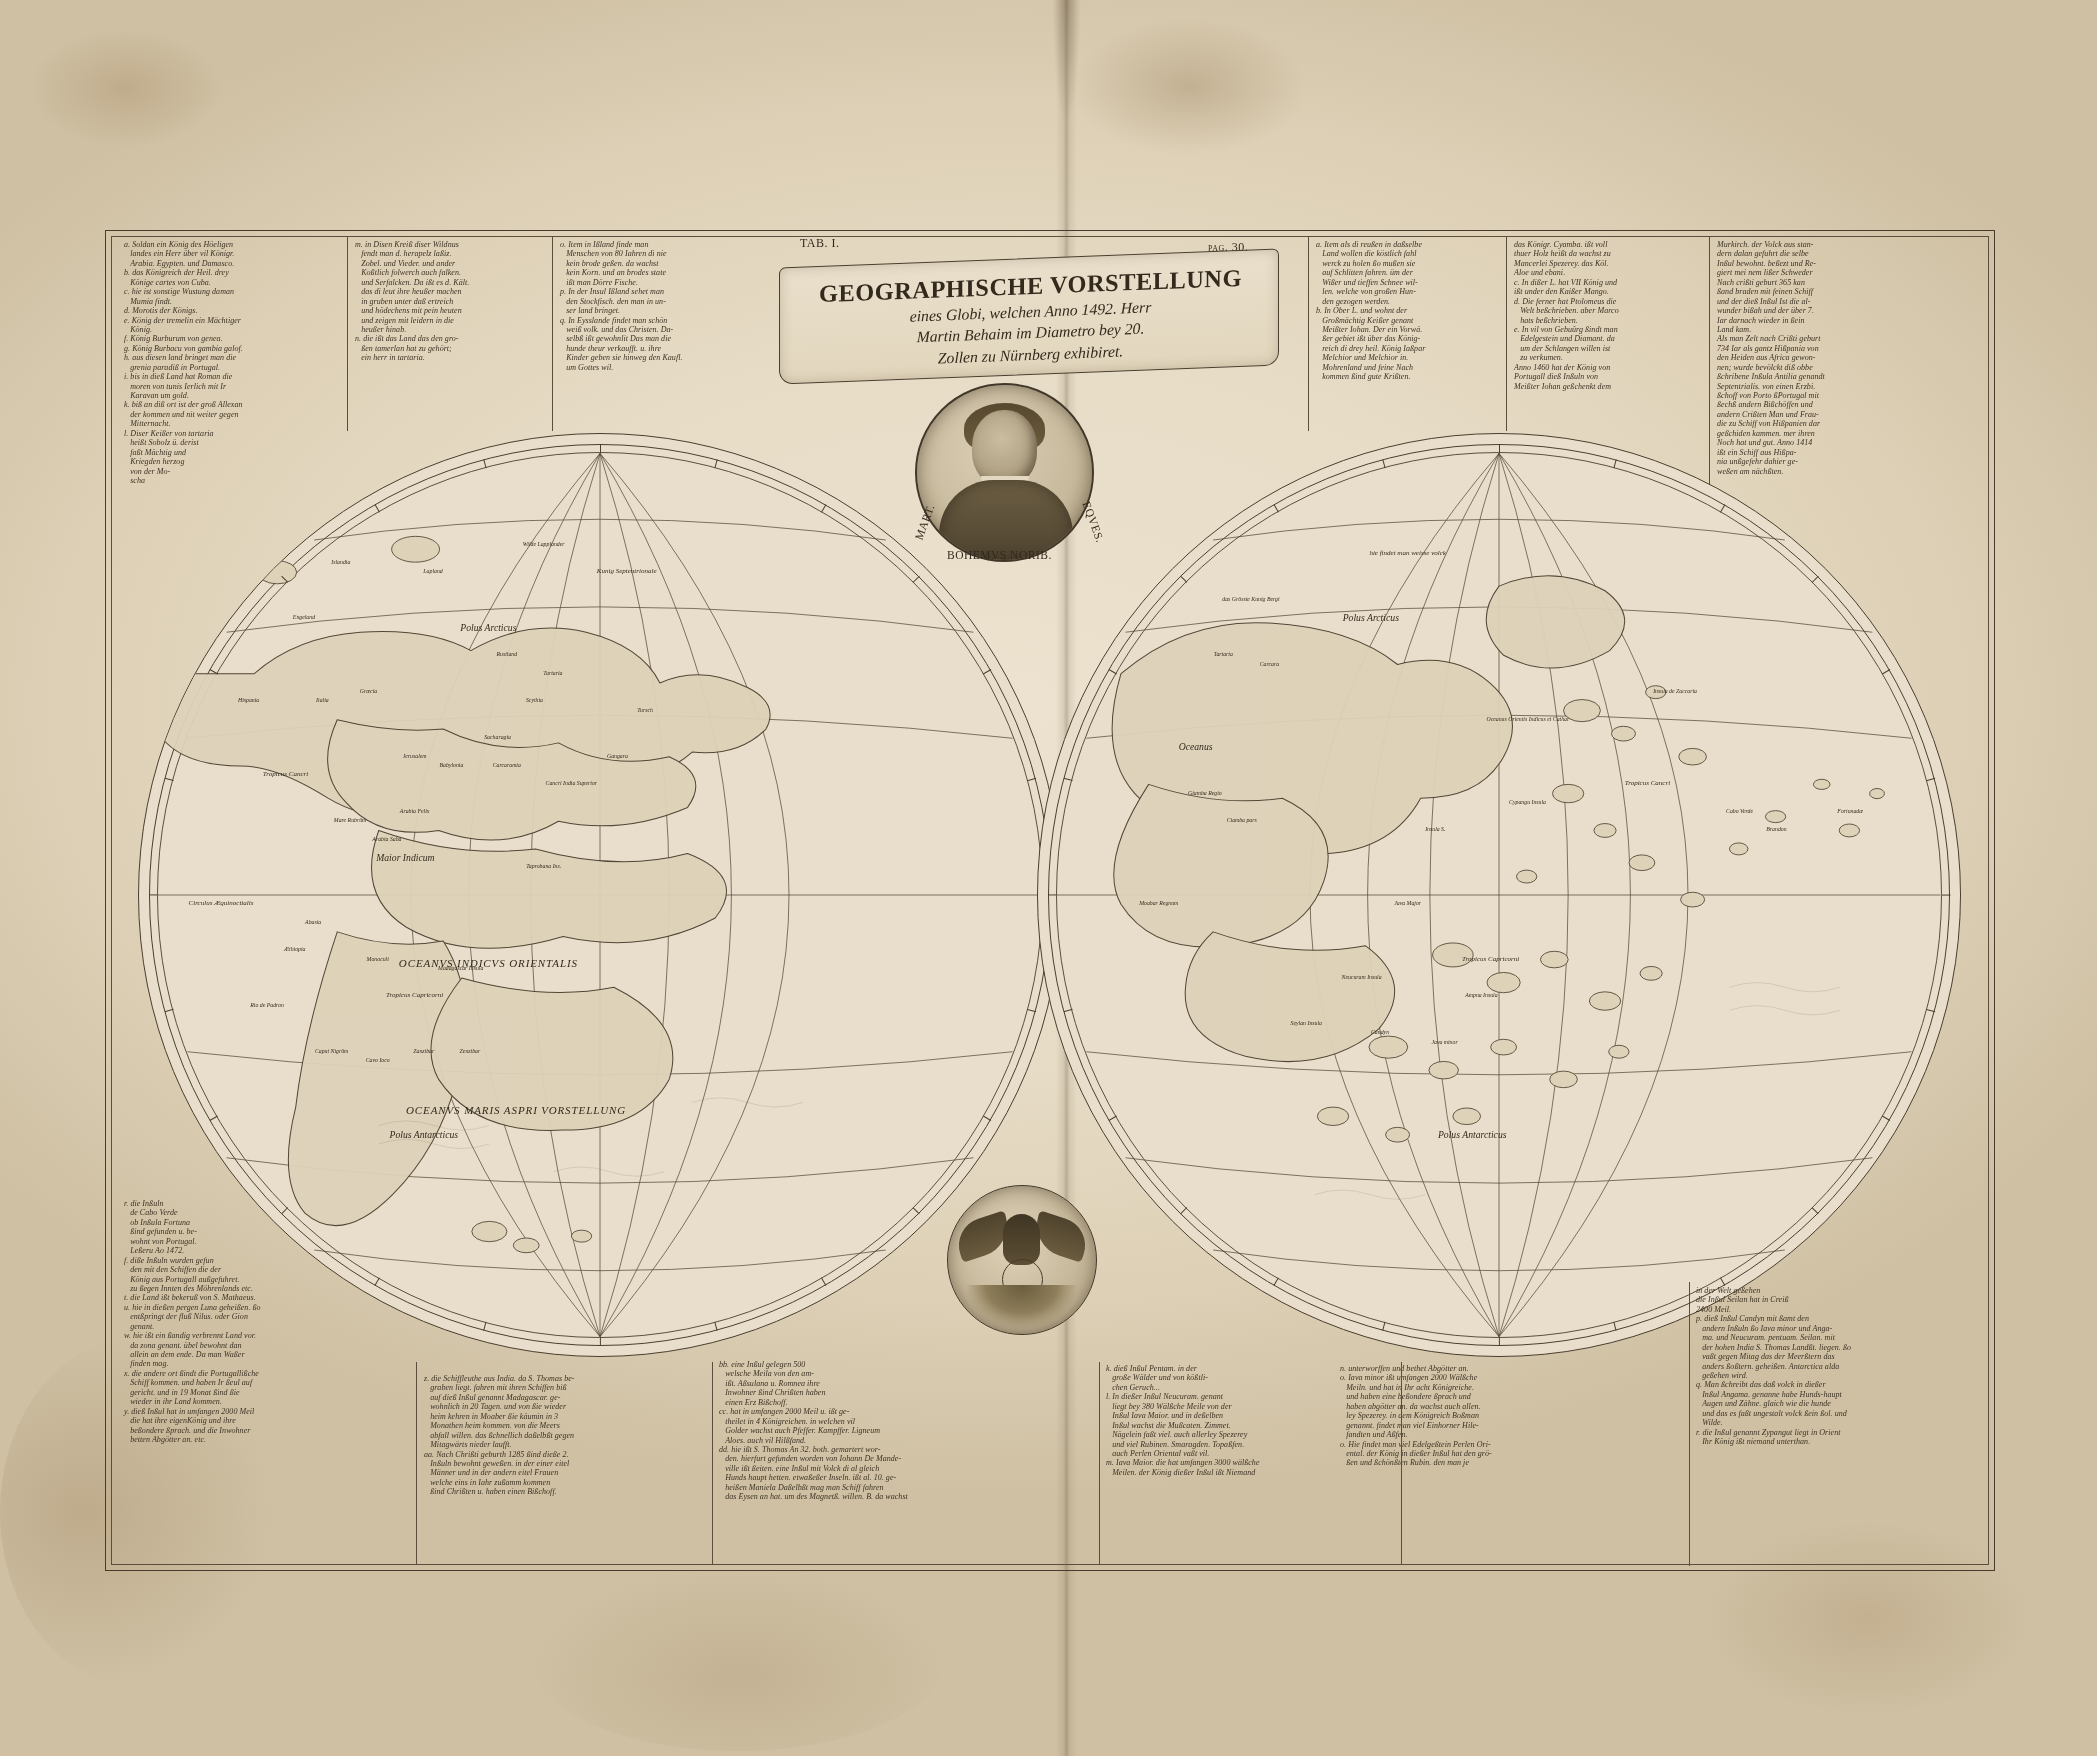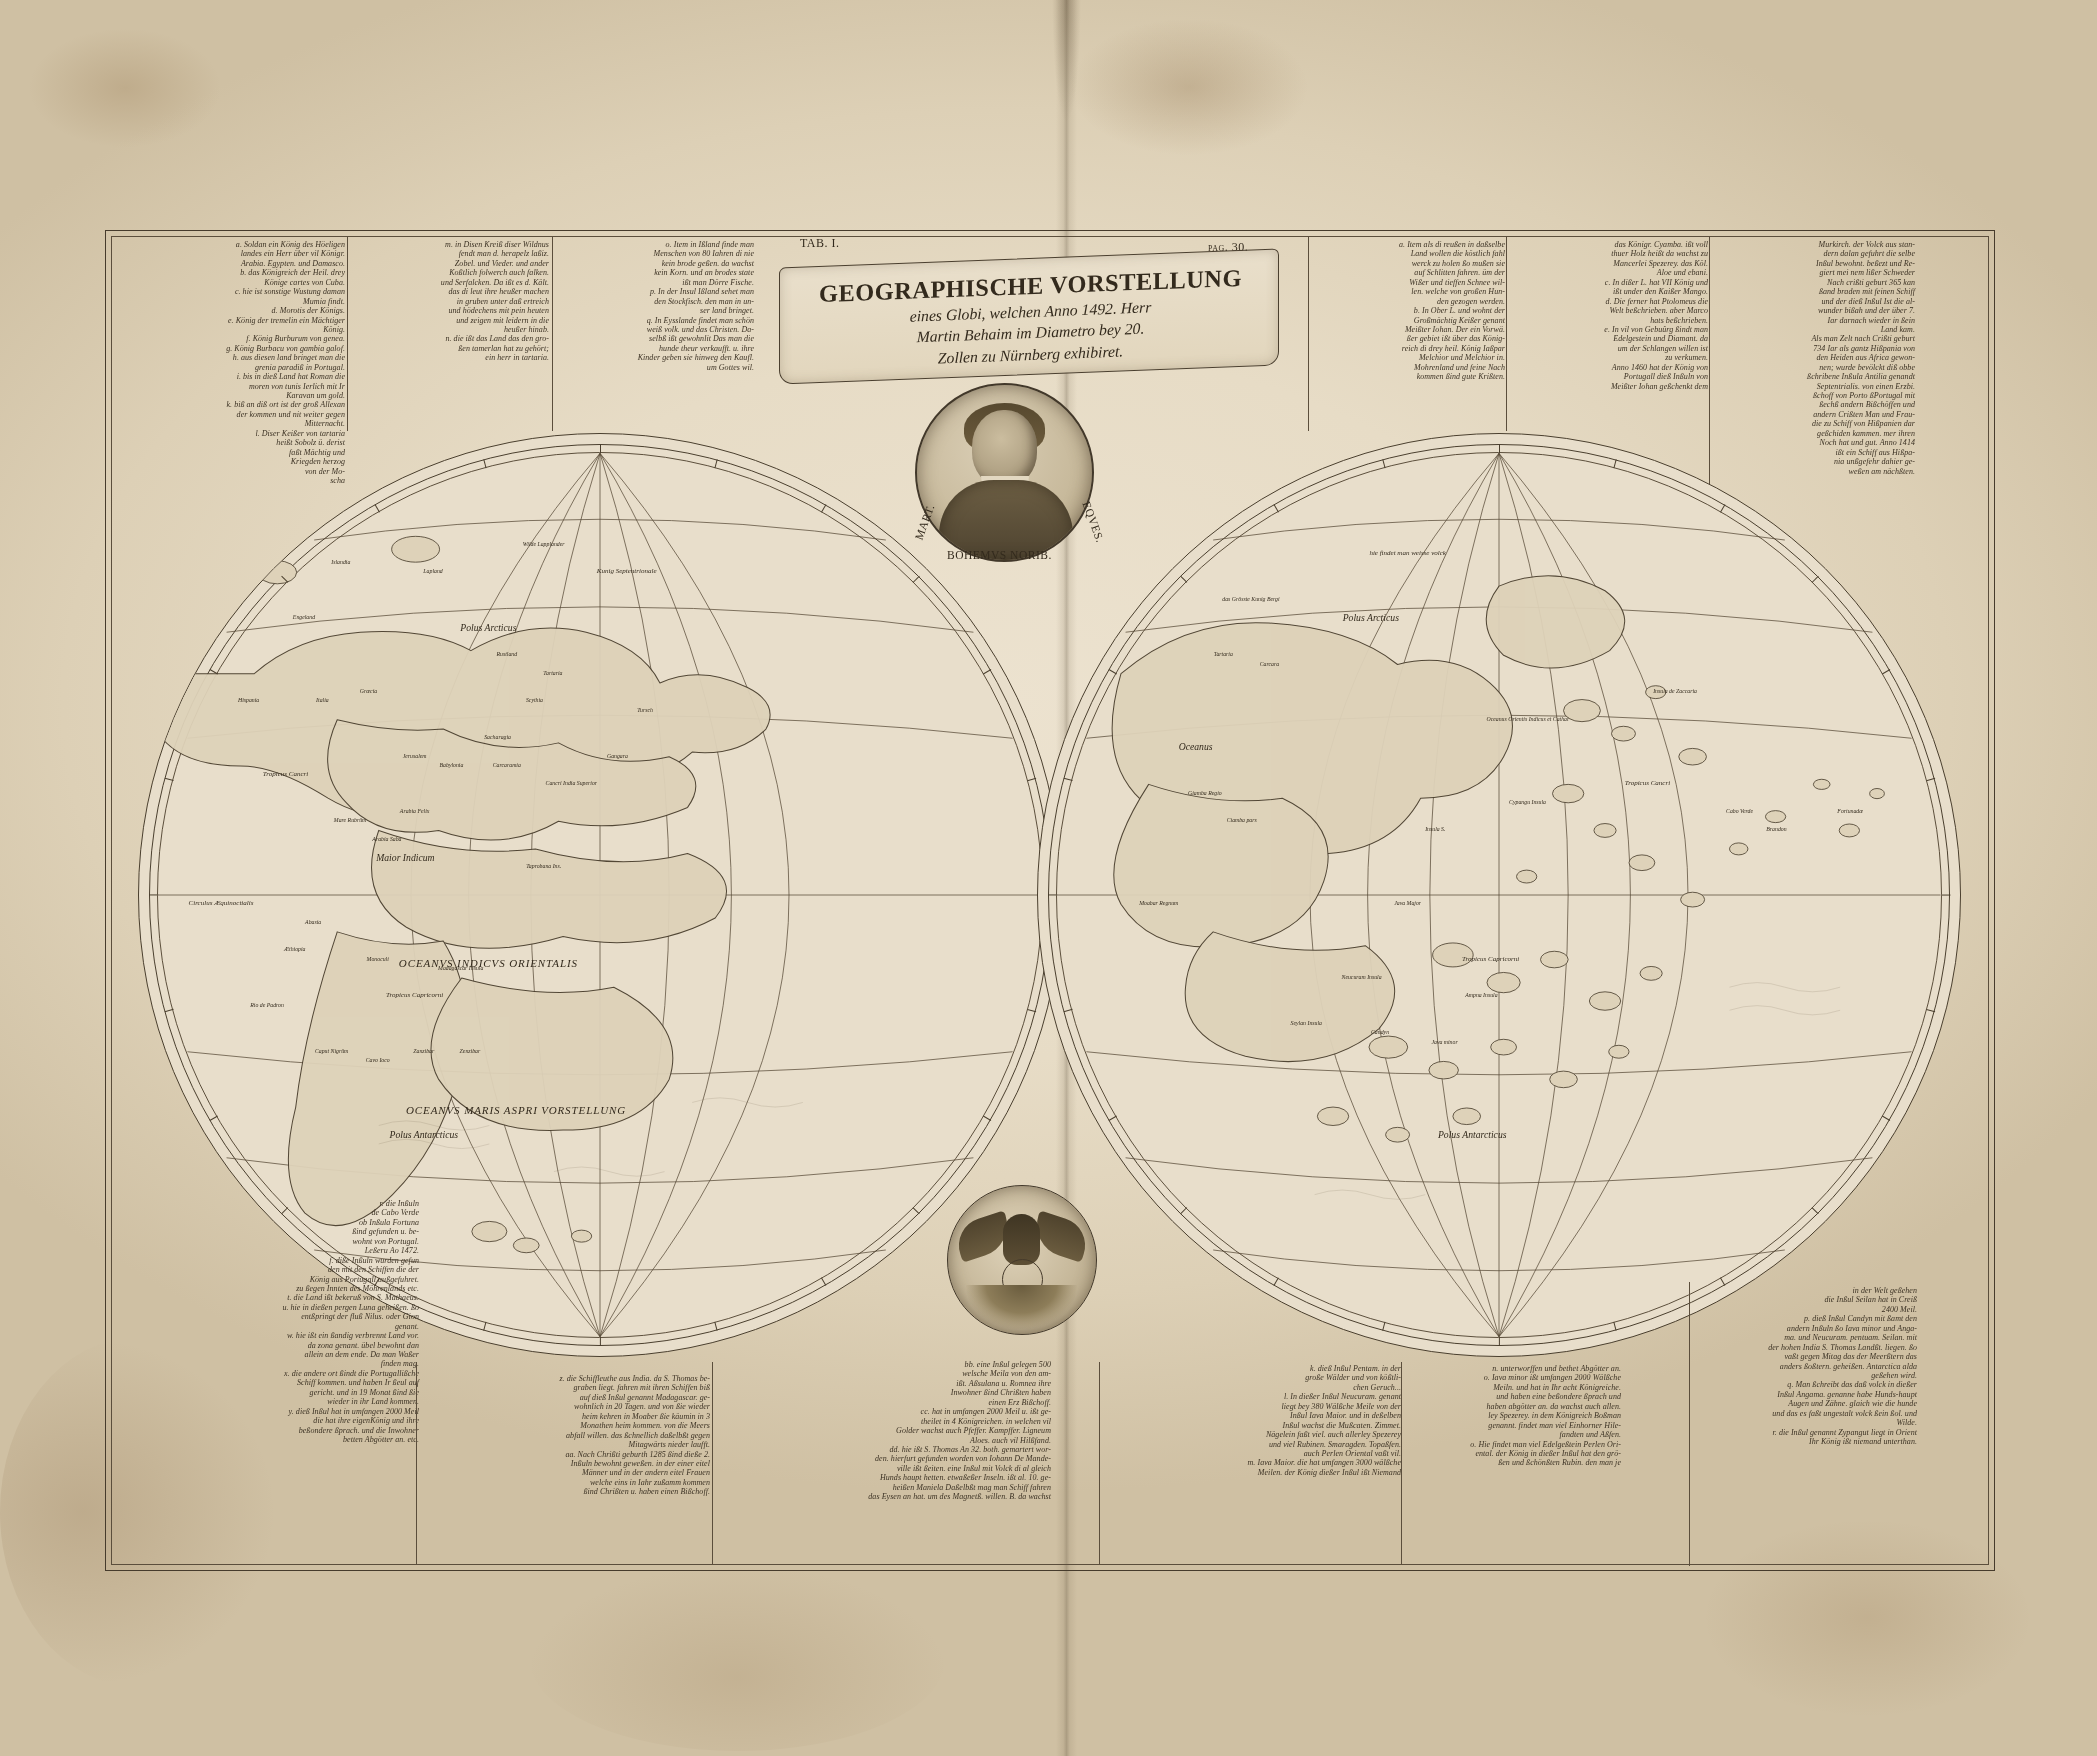--- a/index.html
+++ b/index.html
@@ -62,21 +62,20 @@
     box-sizing: border-box;
   }
 
   
   .txt {
     color: #3a3022;
     font-family: "Liberation Serif", serif;
     font-style: italic;
     line-height: 1.18;
     white-space: pre-wrap;
-    text-align: right;
   }
 
   
   .notecol {
     position: absolute;
     font-size: 8px;
     letter-spacing: 0.05px;
     color: #3b3123;
   }
 

